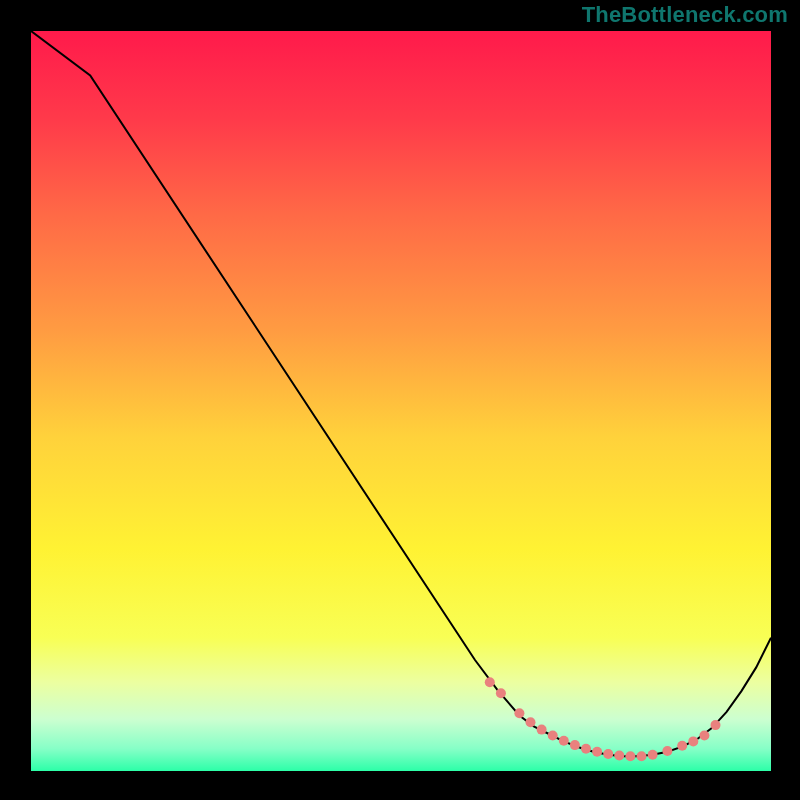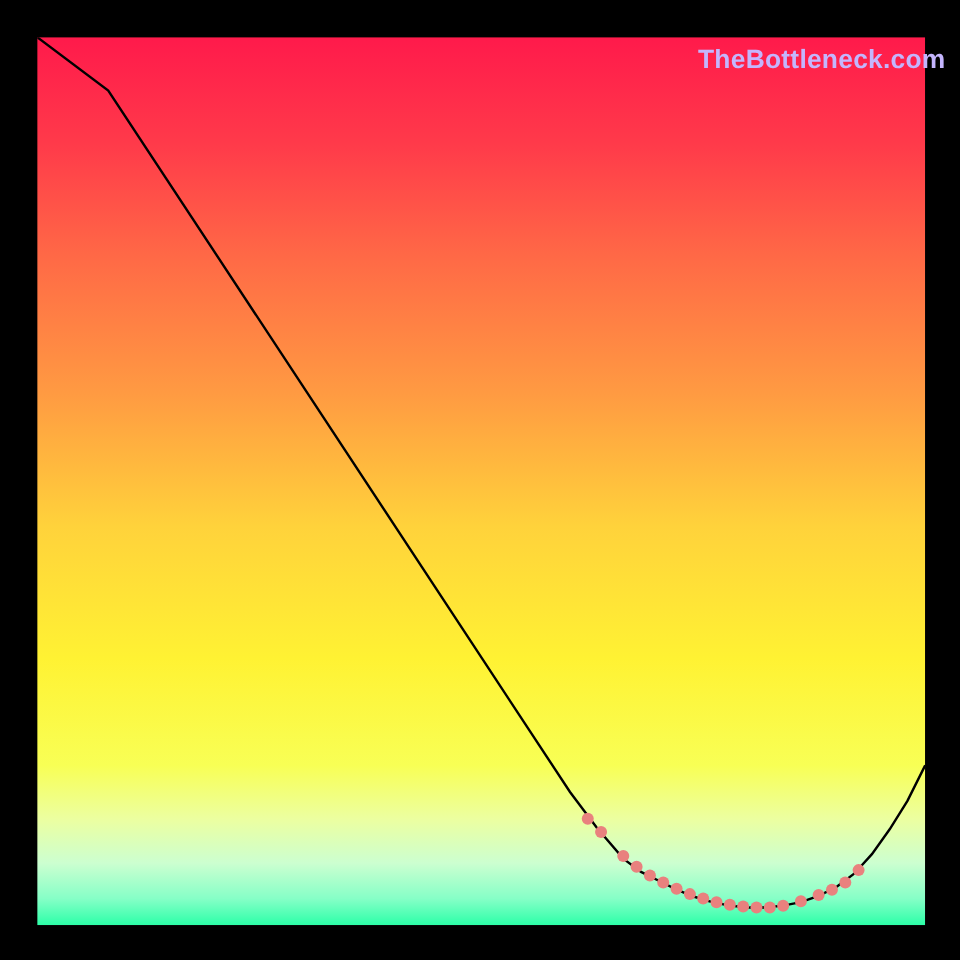--- a/index.html
+++ b/index.html
@@ -14,26 +14,25 @@
   .frame {
     position: relative;
     width: 800px;
     height: 800px;
     background: #000;
   }
   .watermark {
     position: absolute;
     top: 2px;
     right: 12px;
-    color: #c4b5fd;
+    color: #0f766e;
     font-size: 22px;
     font-weight: 600;
     letter-spacing: 0.2px;
     z-index: 10;
-    margin-top: 35px;
   }
   .plot-outer {
     position: absolute;
     left: 31px;
     top: 31px;
     width: 740px;
     height: 740px;
     background: #000;
   }
   svg.plot {

